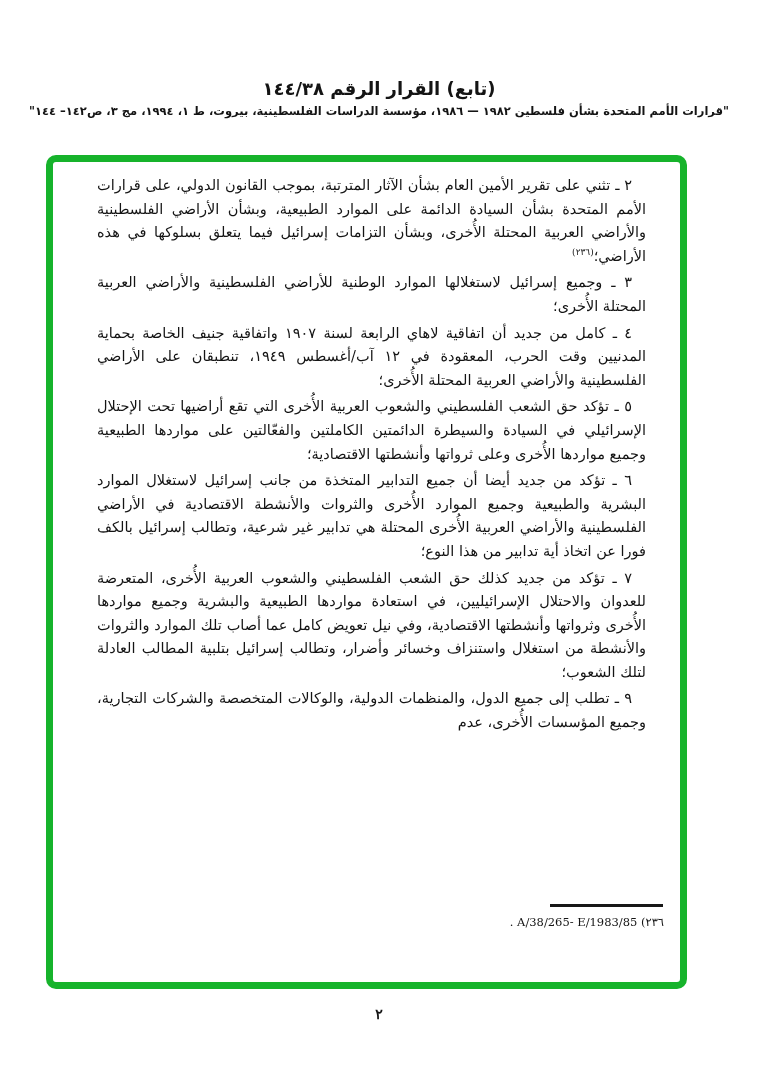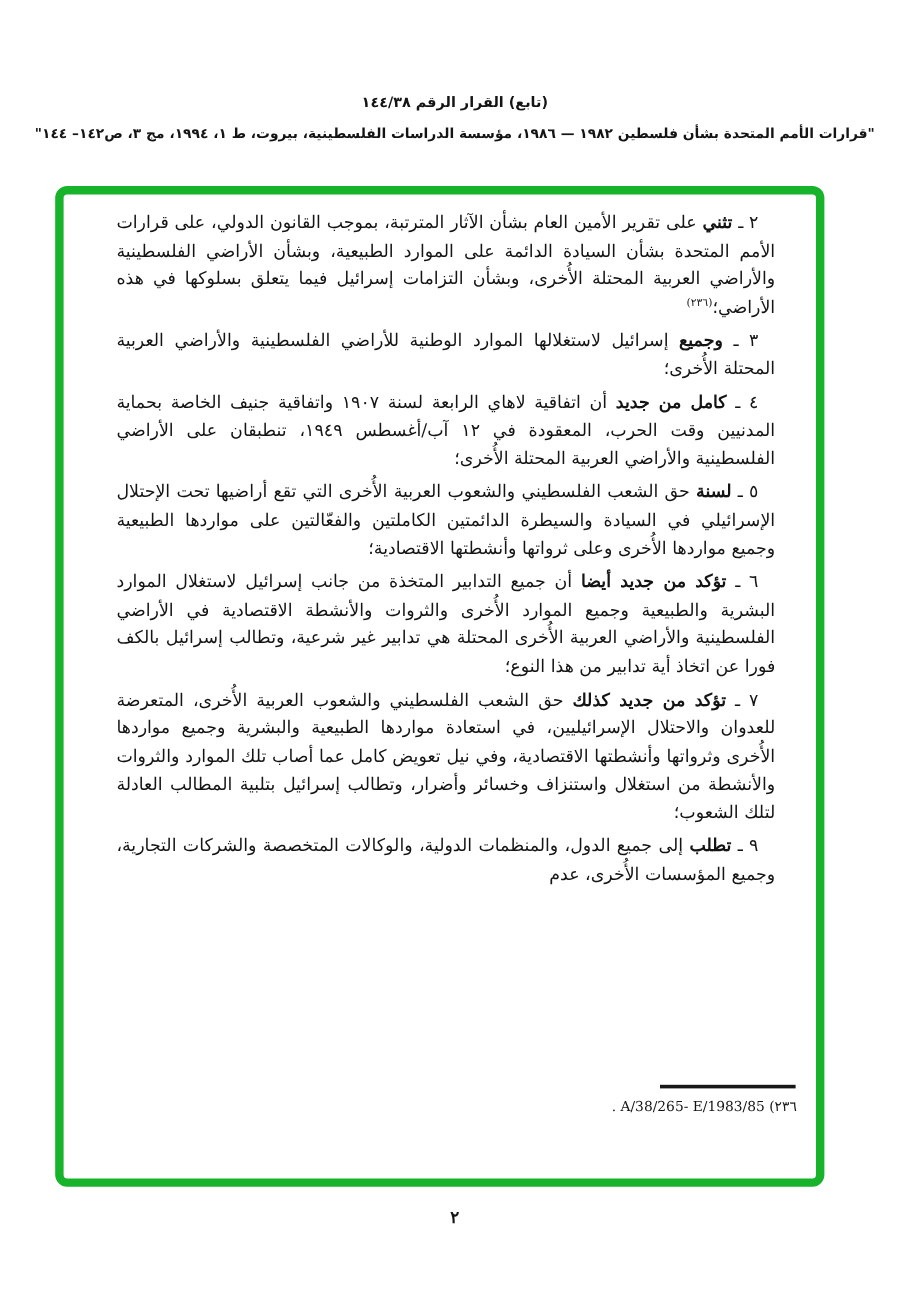--- a/index.html
+++ b/index.html
@@ -9,21 +9,21 @@
     position: relative;
     font-family: "DejaVu Serif", "Liberation Serif", serif;
     color: #141414;
     overflow: hidden;
   }
   .page { position: absolute; inset: 0; }
 
   .doc-title {
     position: absolute; top: 78px; left: 0; right: 0;
     text-align: center; direction: rtl;
-    font-weight: bold; font-size: 12px;
+    font-weight: bold; font-size: 18px;
     font-family: "DejaVu Sans", "Liberation Sans", sans-serif;
   }
   .doc-source {
     position: absolute; top: 104px; left: 0; right: 0;
     text-align: center; direction: rtl;
     font-weight: bold; font-size: 11.5px;
     letter-spacing: 0.2px;
     font-family: "DejaVu Sans", "Liberation Sans", sans-serif;
   }
 
@@ -41,21 +41,21 @@
     position: absolute;
     top: 12px; right: 34px; left: 44px;
     direction: rtl;
     text-align: justify;
     font-size: 14.5px;
     line-height: 23.6px;
   }
   .para { margin: 0 0 3px 0; text-indent: 14px; }
   .para .num { font-weight: normal; }
   .para .dash { font-weight: normal; }
-  .para .lead { font-weight: bold; }
+  .para .lead { font-weight: normal; }
   .para sup.note {
     font-size: 9px;
     line-height: 0;
     vertical-align: super;
   }
 
   .footnote-rule {
     position: absolute;
     top: 742px; right: 17px;
     width: 113px; height: 3px;
@@ -89,21 +89,21 @@
 
   <div class="green-frame" style="border-color: rgb(22, 179, 43);">
 
     <div class="text-column" id="paragraphs">
   <p class="para"><span class="num">٢</span> <span class="dash">ـ</span> <span class="lead">تثني</span> <span class="text">على تقرير الأمين العام بشأن الآثار المترتبة، بموجب القانون الدولي، على قرارات الأمم المتحدة بشأن السيادة الدائمة على الموارد الطبيعية، وبشأن الأراضي الفلسطينية والأراضي العربية المحتلة الأُخرى، وبشأن التزامات إسرائيل فيما يتعلق بسلوكها في هذه الأراضي؛</span><sup class="note">(٢٣٦)</sup></p>
 
   <p class="para"><span class="num">٣</span> <span class="dash">ـ</span> <span class="lead">وجميع</span> <span class="text">إسرائيل لاستغلالها الموارد الوطنية للأراضي الفلسطينية والأراضي العربية المحتلة الأُخرى؛</span></p>
 
   <p class="para"><span class="num">٤</span> <span class="dash">ـ</span> <span class="lead">كامل من جديد</span> <span class="text">أن اتفاقية لاهاي الرابعة لسنة ١٩٠٧ واتفاقية جنيف الخاصة بحماية المدنيين وقت الحرب، المعقودة في ١٢ آب/أغسطس ١٩٤٩، تنطبقان على الأراضي الفلسطينية والأراضي العربية المحتلة الأُخرى؛</span></p>
 
-  <p class="para"><span class="num">٥</span> <span class="dash">ـ</span> <span class="lead">لسنة</span> <span class="text">حق الشعب الفلسطيني والشعوب العربية الأُخرى التي تقع أراضيها تحت الإحتلال الإسرائيلي في السيادة والسيطرة الدائمتين الكاملتين والفعّالتين على مواردها الطبيعية وجميع مواردها الأُخرى وعلى ثرواتها وأنشطتها الاقتصادية؛</span></p>
+  <p class="para"><span class="num">٥</span> <span class="dash">ـ</span> <span class="lead">تؤكد</span> <span class="text">حق الشعب الفلسطيني والشعوب العربية الأُخرى التي تقع أراضيها تحت الإحتلال الإسرائيلي في السيادة والسيطرة الدائمتين الكاملتين والفعّالتين على مواردها الطبيعية وجميع مواردها الأُخرى وعلى ثرواتها وأنشطتها الاقتصادية؛</span></p>
 
   <p class="para"><span class="num">٦</span> <span class="dash">ـ</span> <span class="lead">تؤكد من جديد أيضا</span> <span class="text">أن جميع التدابير المتخذة من جانب إسرائيل لاستغلال الموارد البشرية والطبيعية وجميع الموارد الأُخرى والثروات والأنشطة الاقتصادية في الأراضي الفلسطينية والأراضي العربية الأُخرى المحتلة هي تدابير غير شرعية، وتطالب إسرائيل بالكف فورا عن اتخاذ أية تدابير من هذا النوع؛</span></p>
 
   <p class="para"><span class="num">٧</span> <span class="dash">ـ</span> <span class="lead">تؤكد من جديد كذلك</span> <span class="text">حق الشعب الفلسطيني والشعوب العربية الأُخرى، المتعرضة للعدوان والاحتلال الإسرائيليين، في استعادة مواردها الطبيعية والبشرية وجميع مواردها الأُخرى وثرواتها وأنشطتها الاقتصادية، وفي نيل تعويض كامل عما أصاب تلك الموارد والثروات والأنشطة من استغلال واستنزاف وخسائر وأضرار، وتطالب إسرائيل بتلبية المطالب العادلة لتلك الشعوب؛</span></p>
 
 
   <p class="para"><span class="num">٩</span> <span class="dash">ـ</span> <span class="lead">تطلب</span> <span class="text">إلى جميع الدول، والمنظمات الدولية، والوكالات المتخصصة والشركات التجارية، وجميع المؤسسات الأُخرى، عدم</span></p>
 </div>
 
     <div class="footnote-rule"></div>

